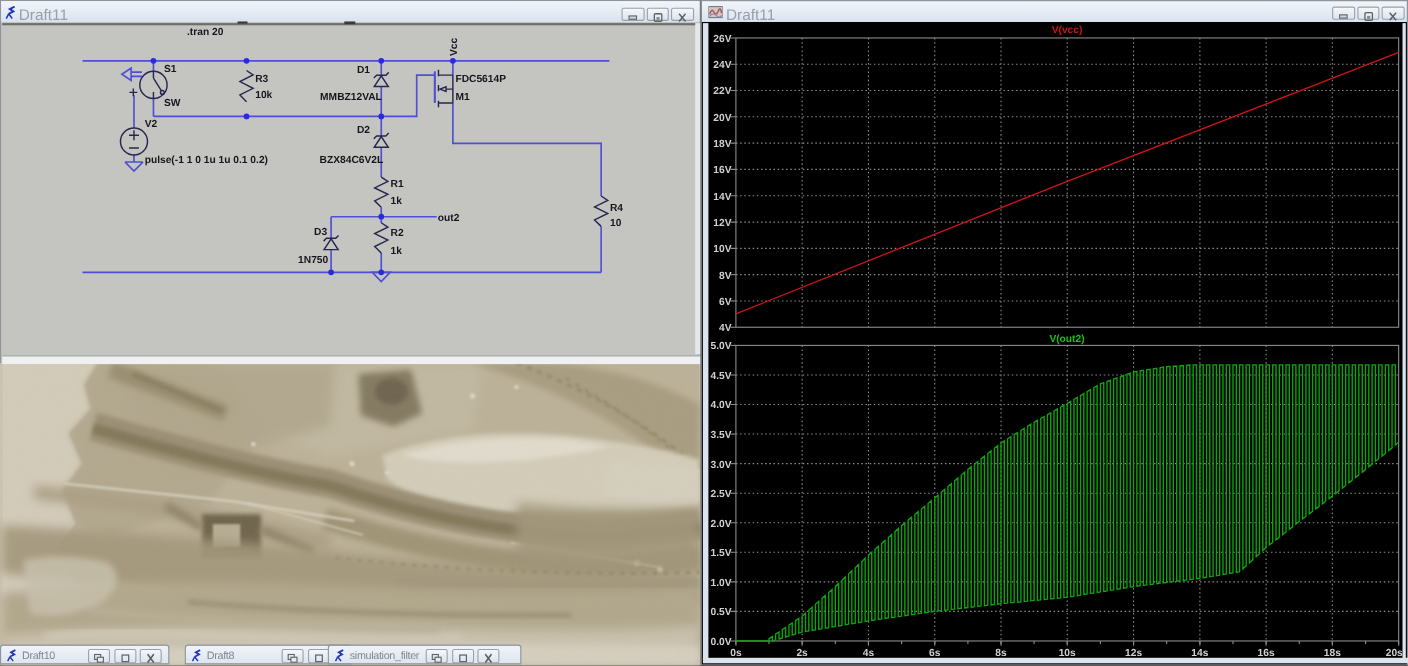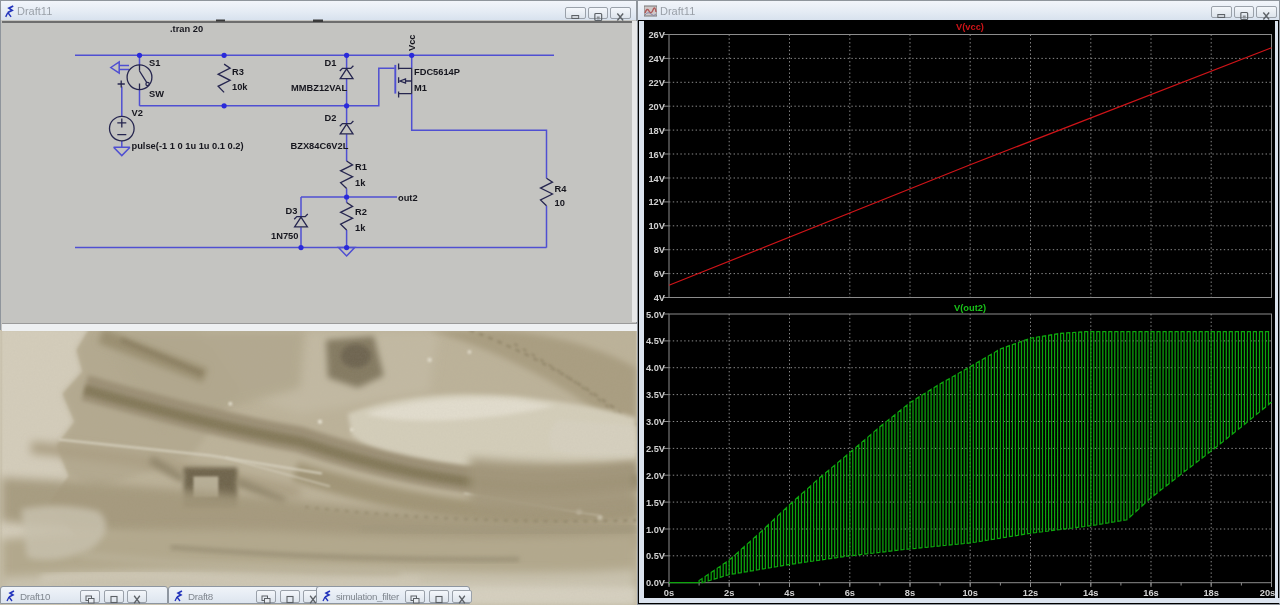--- a/index.html
+++ b/index.html
@@ -1,17 +1,17 @@
 <!DOCTYPE html>
 <html><head><meta charset="utf-8"><style>
 *{margin:0;padding:0;box-sizing:border-box}
 body{width:1280px;height:605px;overflow:hidden;font-family:"Liberation Sans",sans-serif;background:#cbc3ae;position:relative}
 .win{position:absolute;border:1px solid #8f959c}
 .tbar{position:absolute;left:0;right:0;top:0;height:19px;background:linear-gradient(#f2f5fa,#e4ebf4 60%,#d8e2ee);}
-.ttxt{position:absolute;left:16px;top:4px;font-size:11px;color:#9aa0a8}
+.ttxt{position:absolute;left:16px;top:4px;font-size:14px;color:#9aa0a8}
 .wbtn{position:absolute;border:1px solid #9aa1aa;border-radius:2px;background:linear-gradient(#f4f7fb,#dde4ec)}
 .tab{position:absolute;top:586px;height:18px;background:linear-gradient(#f0f4f9,#dde5ef);border:1px solid #8e96a0;border-radius:3px 3px 0 0}
 .tabtxt{position:absolute;left:19px;top:3.5px;font-size:9.8px;color:#80878f;letter-spacing:-0.3px;white-space:nowrap}
 .grid{stroke:#8a8a8a;stroke-width:1;stroke-dasharray:1.4 2.4}
 .tick{stroke:#8c8c8c;stroke-width:1}
 .alab{font-family:"Liberation Sans",sans-serif;font-size:9.3px;font-weight:bold;fill:#d0d0d0}
 .wire{stroke:#4f4fd2;stroke-width:1.5;fill:none}
 .sym{stroke:#26264f;stroke-width:1.3;fill:none}
 .jd circle{fill:#2a2ada;stroke:none}
 .slab text{font-family:"Liberation Sans",sans-serif;font-size:9.3px;font-weight:bold;fill:#16161e}
@@ -356,21 +356,21 @@
       <line x1="1119.9" y1="581.7" x2="1119.9" y2="584.5" class="tick"></line>
       <line x1="1150.0" y1="581.7" x2="1150.0" y2="584.5" class="tick"></line>
       <line x1="1180.1" y1="581.7" x2="1180.1" y2="584.5" class="tick"></line>
       <line x1="1210.2" y1="581.7" x2="1210.2" y2="584.5" class="tick"></line>
       <line x1="1240.4" y1="581.7" x2="1240.4" y2="584.5" class="tick"></line>
       <line x1="1270.5" y1="581.7" x2="1270.5" y2="584.5" class="tick"></line>
   <path d="M668.0,581.7 L668.0,581.7 L671.0,581.7 L671.0,581.7 L674.0,581.7 L674.0,581.7 L677.0,581.7 L677.0,581.7 L680.0,581.7 L680.0,581.7 L683.1,581.7 L683.1,581.7 L686.1,581.7 L686.1,581.7 L689.1,581.7 L689.1,581.7 L692.1,581.7 L692.1,581.7 L695.1,581.7 L695.1,581.7 L698.1,581.7 L698.1,579.6 L701.1,577.6 L701.1,581.7 L704.1,580.8 L704.1,575.5 L707.2,573.5 L707.2,579.9 L710.2,579.0 L710.2,571.4 L713.2,569.4 L713.2,578.1 L716.2,577.2 L716.2,567.3 L719.2,565.3 L719.2,576.3 L722.2,575.4 L722.2,563.2 L725.2,561.2 L725.2,574.5 L728.2,573.6 L728.2,559.1 L731.3,556.4 L731.3,573.1 L734.3,572.6 L734.3,553.8 L737.3,551.1 L737.3,572.1 L740.3,571.6 L740.3,548.4 L743.3,545.7 L743.3,571.1 L746.3,570.6 L746.3,543.0 L749.3,540.3 L749.3,570.1 L752.4,569.6 L752.4,537.6 L755.4,534.9 L755.4,569.0 L758.4,568.5 L758.4,532.3 L761.4,529.4 L761.4,568.0 L764.4,567.5 L764.4,526.6 L767.4,523.7 L767.4,567.0 L770.4,566.5 L770.4,520.9 L773.4,518.0 L773.4,566.0 L776.5,565.5 L776.5,515.2 L779.5,512.3 L779.5,565.0 L782.5,564.4 L782.5,509.5 L785.5,506.6 L785.5,563.9 L788.5,563.4 L788.5,503.8 L791.5,501.1 L791.5,563.0 L794.5,562.6 L794.5,498.4 L797.5,495.7 L797.5,562.1 L800.5,561.7 L800.5,493.0 L803.6,490.3 L803.6,561.3 L806.6,560.8 L806.6,487.7 L809.6,485.0 L809.6,560.4 L812.6,560.0 L812.6,482.3 L815.6,479.6 L815.6,559.6 L818.6,559.1 L818.6,476.9 L821.6,474.4 L821.6,558.7 L824.6,558.3 L824.6,471.9 L827.7,469.3 L827.7,557.8 L830.7,557.4 L830.7,466.8 L833.7,464.3 L833.7,557.0 L836.7,556.5 L836.7,461.8 L839.7,459.2 L839.7,556.1 L842.7,555.7 L842.7,456.7 L845.7,454.2 L845.7,555.3 L848.8,554.8 L848.8,451.6 L851.8,449.1 L851.8,554.5 L854.8,554.1 L854.8,446.5 L857.8,443.9 L857.8,553.8 L860.8,553.4 L860.8,441.3 L863.8,438.8 L863.8,553.1 L866.8,552.7 L866.8,436.2 L869.8,433.6 L869.8,552.4 L872.9,552.0 L872.9,431.0 L875.9,428.4 L875.9,551.7 L878.9,551.3 L878.9,425.9 L881.9,423.4 L881.9,551.0 L884.9,550.6 L884.9,421.0 L887.9,418.6 L887.9,550.3 L890.9,549.9 L890.9,416.2 L893.9,413.8 L893.9,549.6 L897.0,549.2 L897.0,411.3 L900.0,408.9 L900.0,548.9 L903.0,548.5 L903.0,406.5 L906.0,404.1 L906.0,548.2 L909.0,547.8 L909.0,401.7 L912.0,399.8 L912.0,547.5 L915.0,547.3 L915.0,397.9 L918.0,396.0 L918.0,547.0 L921.0,546.7 L921.0,394.1 L924.1,392.3 L924.1,546.4 L927.1,546.1 L927.1,390.4 L930.1,388.5 L930.1,545.8 L933.1,545.5 L933.1,386.6 L936.1,384.7 L936.1,545.2 L939.1,544.9 L939.1,382.9 L942.1,381.1 L942.1,544.6 L945.1,544.3 L945.2,379.4 L948.2,377.7 L948.2,544.0 L951.2,543.7 L951.2,376.0 L954.2,374.3 L954.2,543.4 L957.2,543.1 L957.2,372.5 L960.2,370.8 L960.2,542.8 L963.2,542.5 L963.2,369.1 L966.2,367.4 L966.2,542.2 L969.2,541.9 L969.2,365.7 L972.3,363.9 L972.3,541.4 L975.3,541.0 L975.3,362.1 L978.3,360.3 L978.3,540.5 L981.3,540.0 L981.3,358.6 L984.3,356.8 L984.3,539.5 L987.3,539.0 L987.3,355.0 L990.3,353.3 L990.3,538.5 L993.4,538.1 L993.4,351.5 L996.4,349.7 L996.4,537.6 L999.4,537.1 L999.4,347.9 L1002.4,346.9 L1002.4,536.6 L1005.4,536.1 L1005.4,345.8 L1008.4,344.7 L1008.4,535.6 L1011.4,535.2 L1011.4,343.6 L1014.4,342.6 L1014.4,534.7 L1017.5,534.2 L1017.5,341.5 L1020.5,340.4 L1020.5,533.7 L1023.5,533.2 L1023.5,339.3 L1026.5,338.3 L1026.5,532.7 L1029.5,532.3 L1029.5,337.2 L1032.5,336.7 L1032.5,531.9 L1035.5,531.5 L1035.5,336.2 L1038.5,335.7 L1038.5,531.1 L1041.5,530.8 L1041.5,335.2 L1044.6,334.8 L1044.6,530.4 L1047.6,530.0 L1047.6,334.3 L1050.6,333.8 L1050.6,529.6 L1053.6,529.2 L1053.6,333.3 L1056.6,332.8 L1056.6,528.9 L1059.6,528.5 L1059.6,332.3 L1062.6,332.1 L1062.6,528.1 L1065.7,527.7 L1065.7,331.9 L1068.7,331.7 L1068.7,527.4 L1071.7,527.0 L1071.7,331.5 L1074.7,331.3 L1074.7,526.6 L1077.7,526.2 L1077.7,331.1 L1080.7,330.9 L1080.7,525.9 L1083.7,525.5 L1083.7,330.7 L1086.7,330.7 L1086.7,525.1 L1089.8,524.7 L1089.8,330.7 L1092.8,330.7 L1092.8,524.2 L1095.8,523.8 L1095.8,330.7 L1098.8,330.7 L1098.8,523.3 L1101.8,522.8 L1101.8,330.7 L1104.8,330.7 L1104.8,522.3 L1107.8,521.8 L1107.8,330.7 L1110.8,330.7 L1110.8,521.3 L1113.8,520.8 L1113.8,330.7 L1116.9,330.7 L1116.9,520.3 L1119.9,519.8 L1119.9,330.7 L1122.9,330.7 L1122.9,519.3 L1125.9,518.8 L1125.9,330.7 L1128.9,330.7 L1128.9,516.1 L1131.9,513.3 L1131.9,330.7 L1134.9,330.7 L1134.9,510.6 L1138.0,507.8 L1138.0,330.7 L1141.0,330.7 L1141.0,505.1 L1144.0,502.3 L1144.0,330.7 L1147.0,330.7 L1147.0,499.5 L1150.0,496.8 L1150.0,330.7 L1153.0,330.7 L1153.0,494.4 L1156.0,492.1 L1156.0,330.7 L1159.0,330.7 L1159.0,489.7 L1162.0,487.3 L1162.1,330.7 L1165.1,330.7 L1165.1,485.0 L1168.1,482.6 L1168.1,330.7 L1171.1,330.7 L1171.1,480.2 L1174.1,477.9 L1174.1,330.7 L1177.1,330.7 L1177.1,475.5 L1180.1,473.1 L1180.1,330.7 L1183.1,330.7 L1183.1,470.8 L1186.2,468.5 L1186.2,330.7 L1189.2,330.7 L1189.2,466.2 L1192.2,463.9 L1192.2,330.7 L1195.2,330.7 L1195.2,461.6 L1198.2,459.3 L1198.2,330.7 L1201.2,330.7 L1201.2,457.0 L1204.2,454.7 L1204.2,330.7 L1207.2,330.7 L1207.2,452.3 L1210.2,450.0 L1210.2,330.7 L1213.3,330.7 L1213.3,447.6 L1216.3,445.2 L1216.3,330.7 L1219.3,330.7 L1219.3,442.8 L1222.3,440.4 L1222.3,330.7 L1225.3,330.7 L1225.3,437.9 L1228.3,435.5 L1228.3,330.7 L1231.3,330.7 L1231.3,433.1 L1234.3,430.7 L1234.3,330.7 L1237.4,330.7 L1237.4,428.3 L1240.4,425.9 L1240.4,330.7 L1243.4,330.7 L1243.4,423.4 L1246.4,420.9 L1246.4,330.7 L1249.4,330.7 L1249.4,418.4 L1252.4,416.0 L1252.4,330.7 L1255.4,330.7 L1255.4,413.5 L1258.5,411.0 L1258.5,330.7 L1261.5,330.7 L1261.5,408.5 L1264.5,406.1 L1264.5,330.7 L1267.5,330.7 L1267.5,403.6 L1270.5,401.1" stroke="#0da50d" stroke-width="1.25" fill="none"></path>
  </svg>
 </div>
 
-<div class="tab" style="left:0px;width:168px">
+<div class="tab" style="left:0px;width:154px">
     <div style="position:absolute;left:4px;top:3px">
       <svg style="position:absolute;left:0px;top:0px" width="12.0" height="13.0" viewBox="0 0 12 13">
 <path d="M9,1 L5,3 8,5 4,7" stroke="#2233bb" stroke-width="1.6" fill="none"></path>
 <path d="M4,7 L2,11 M4,7 L7,11" stroke="#2233bb" stroke-width="1.3" fill="none"></path>
 </svg>
     </div>
     <span class="tabtxt">Draft10</span>
     <div class="wbtn" style="left:79px;top:3px;width:20px;height:13px"><svg width="100%" height="100%" viewBox="0 0 18 11" preserveAspectRatio="none">
         <rect x="5" y="2" width="5.5" height="4.5" fill="none" stroke="#5c6166" stroke-width="1"></rect>
         <rect x="7.5" y="4.5" width="5.5" height="4.5" fill="#e8ecf1" stroke="#5c6166" stroke-width="1"></rect>
@@ -394,21 +394,21 @@
         <rect x="5" y="2" width="5.5" height="4.5" fill="none" stroke="#5c6166" stroke-width="1"></rect>
         <rect x="7.5" y="4.5" width="5.5" height="4.5" fill="#e8ecf1" stroke="#5c6166" stroke-width="1"></rect>
       </svg></div>
     <div class="wbtn" style="left:110.5px;top:3px;width:20px;height:13px"><svg width="100%" height="100%" viewBox="0 0 18 11" preserveAspectRatio="none">
         <rect x="6" y="2.5" width="6" height="6" fill="none" stroke="#5c6166" stroke-width="1.1"></rect>
       </svg></div>
     <div class="wbtn" style="left:134.0px;top:3px;width:20px;height:13px"><svg width="100%" height="100%" viewBox="0 0 19 10" preserveAspectRatio="none">
         <path d="M6.5,1.5 L12.5,8.5 M12.5,1.5 L6.5,8.5" stroke="#5c6166" stroke-width="1.4" fill="none"></path>
       </svg></div>
   </div>
-<div class="tab" style="left:316px;width:154px">
+<div class="tab" style="left:298px;width:176px">
     <div style="position:absolute;left:4px;top:3px">
       <svg style="position:absolute;left:0px;top:0px" width="12.0" height="13.0" viewBox="0 0 12 13">
 <path d="M9,1 L5,3 8,5 4,7" stroke="#2233bb" stroke-width="1.6" fill="none"></path>
 <path d="M4,7 L2,11 M4,7 L7,11" stroke="#2233bb" stroke-width="1.3" fill="none"></path>
 </svg>
     </div>
     <span class="tabtxt">simulation_filter</span>
     <div class="wbtn" style="left:88px;top:3px;width:20px;height:13px"><svg width="100%" height="100%" viewBox="0 0 18 11" preserveAspectRatio="none">
         <rect x="5" y="2" width="5.5" height="4.5" fill="none" stroke="#5c6166" stroke-width="1"></rect>
         <rect x="7.5" y="4.5" width="5.5" height="4.5" fill="#e8ecf1" stroke="#5c6166" stroke-width="1"></rect>

